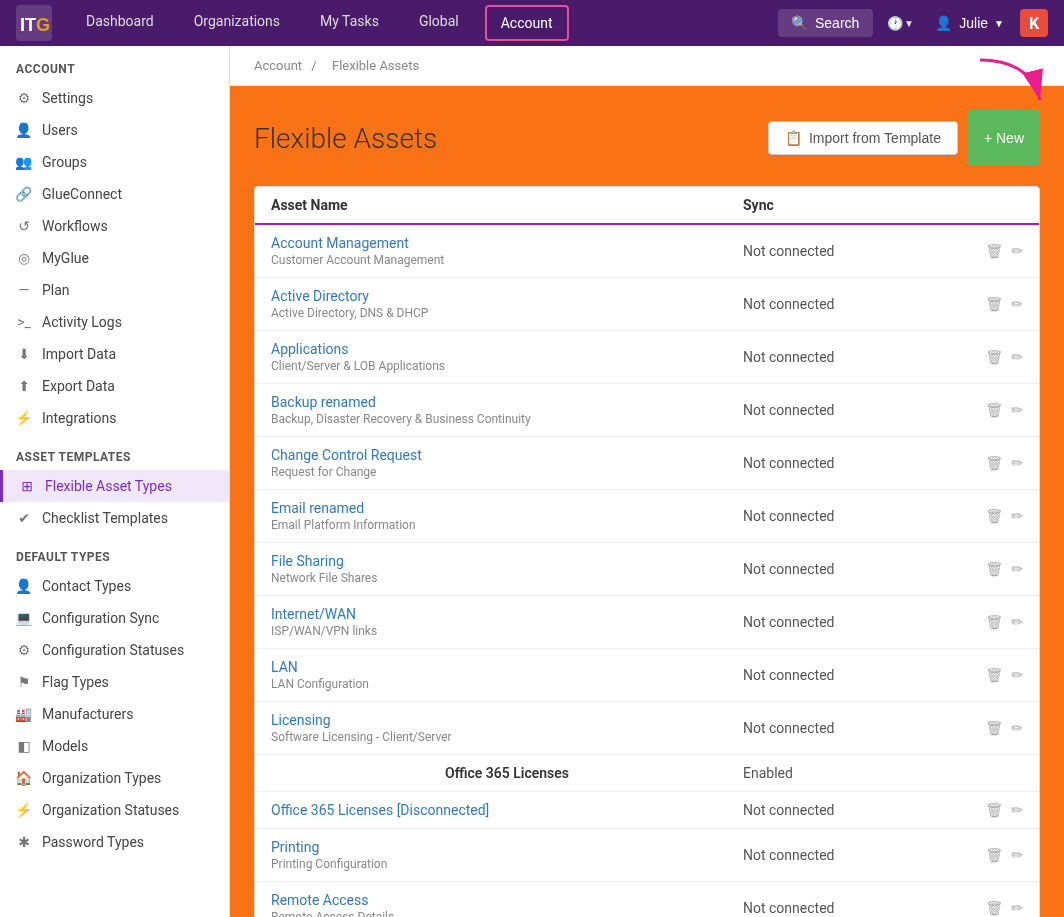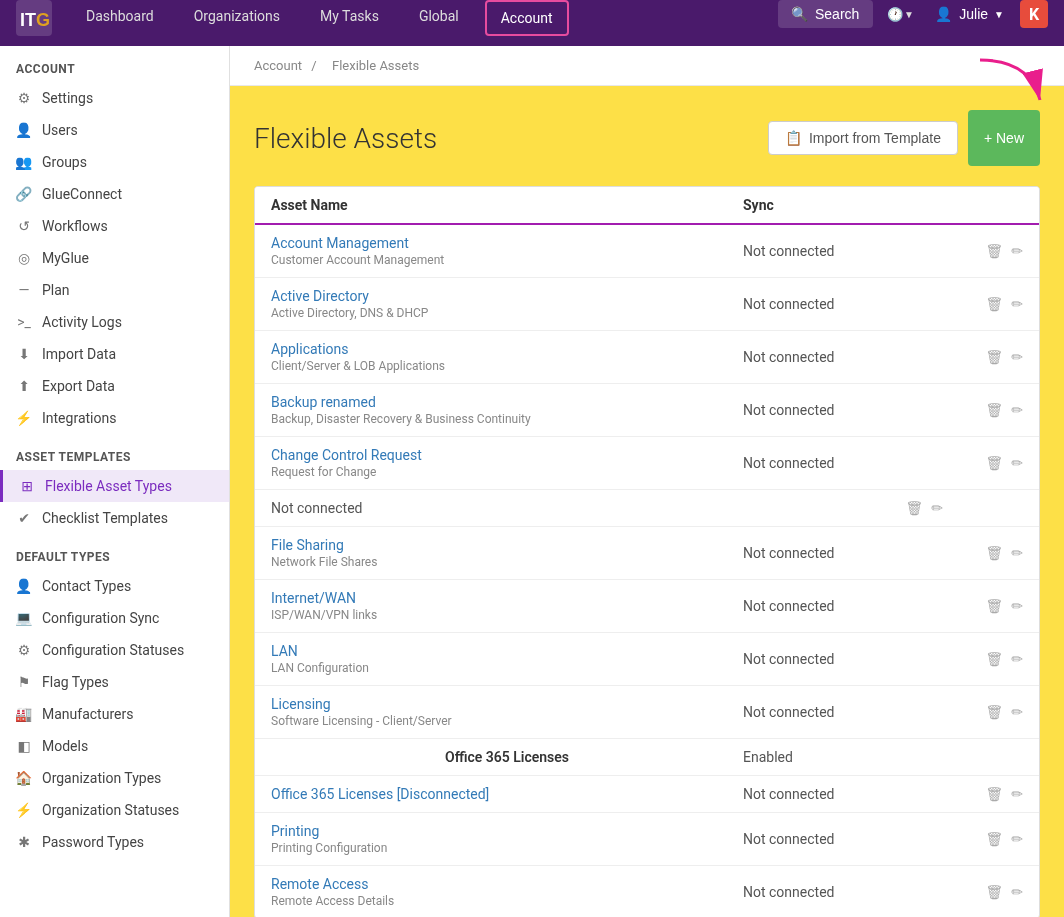--- a/index.html
+++ b/index.html
@@ -2,21 +2,21 @@
 <html><head>
   <meta charset="utf-8">
   <style>
     * { box-sizing: border-box; margin: 0; padding: 0; }
     body { font-family: -apple-system, BlinkMacSystemFont, 'Segoe UI', Roboto, sans-serif; font-size: 14px; color: #333; background: #f5f5f5; }
 
     
     .top-nav {
       background: #4a1a6b;
       display: flex;
-      align-items: flex-start;
+      align-items: center;
       height: 46px;
       padding: 0 16px;
       gap: 0;
     }
     .top-nav .logo {
       display: flex; align-items: center; margin-right: 20px;
     }
     .top-nav .logo svg { width: 36px; height: 36px; }
     .nav-links { display: flex; gap: 12px; flex: 1; }
     .nav-link {
@@ -52,21 +52,21 @@
     .sidebar-item {
       display: flex; align-items: center; gap: 10px; padding: 8px 16px; cursor: pointer; color: #444; font-size: 14px; text-decoration: none;
     }
     .sidebar-item.active {
       background: #f0e8f8; color: #7b2cbf; border-left: 3px solid #7b2cbf;
     }
     .sidebar-item .si-icon { width: 16px; height: 16px; display: flex; align-items: center; justify-content: center; flex-shrink: 0; color: #777; }
     .sidebar-item.active .si-icon { color: #7b2cbf; }
 
     
-    .main { flex: 1; overflow-y: auto; background: #fde047; }
+    .main { flex: 1; overflow-y: auto; background: #f97316; }
     .breadcrumb { padding: 12px 24px; font-size: 13px; color: #888; background: #fff; border-bottom: 1px solid #e8e8e8; }
     .breadcrumb a { color: #888; text-decoration: none; }
     .breadcrumb span { margin: 0 6px; }
 
     .content { padding: 24px; }
     .page-header { display: flex; align-items: center; justify-content: space-between; margin-bottom: 20px; position: relative; }
     .page-title { font-size: 28px; font-weight: 300; color: #333; }
     .header-actions { display: flex; gap: 10px; align-items: center; }
 
     .btn-import {
@@ -324,20 +324,24 @@
       <div class="asset-name">Change Control Request</div>
       <div class="asset-desc">Request for Change</div>
     </div>
     <div class="sync-status">Not connected</div>
     <div class="row-actions">
       <span class="action-icon">🗑</span>
       <span class="action-icon">✏</span>
     </div>
   </div>
             <div class="table-row">
+    <div>
+      <div class="asset-name">Email renamed</div>
+      <div class="asset-desc">Email Platform Information</div>
+    </div>
     <div class="sync-status">Not connected</div>
     <div class="row-actions">
       <span class="action-icon">🗑</span>
       <span class="action-icon">✏</span>
     </div>
   </div>
             <div class="table-row">
     <div>
       <div class="asset-name">File Sharing</div>
       <div class="asset-desc">Network File Shares</div>

